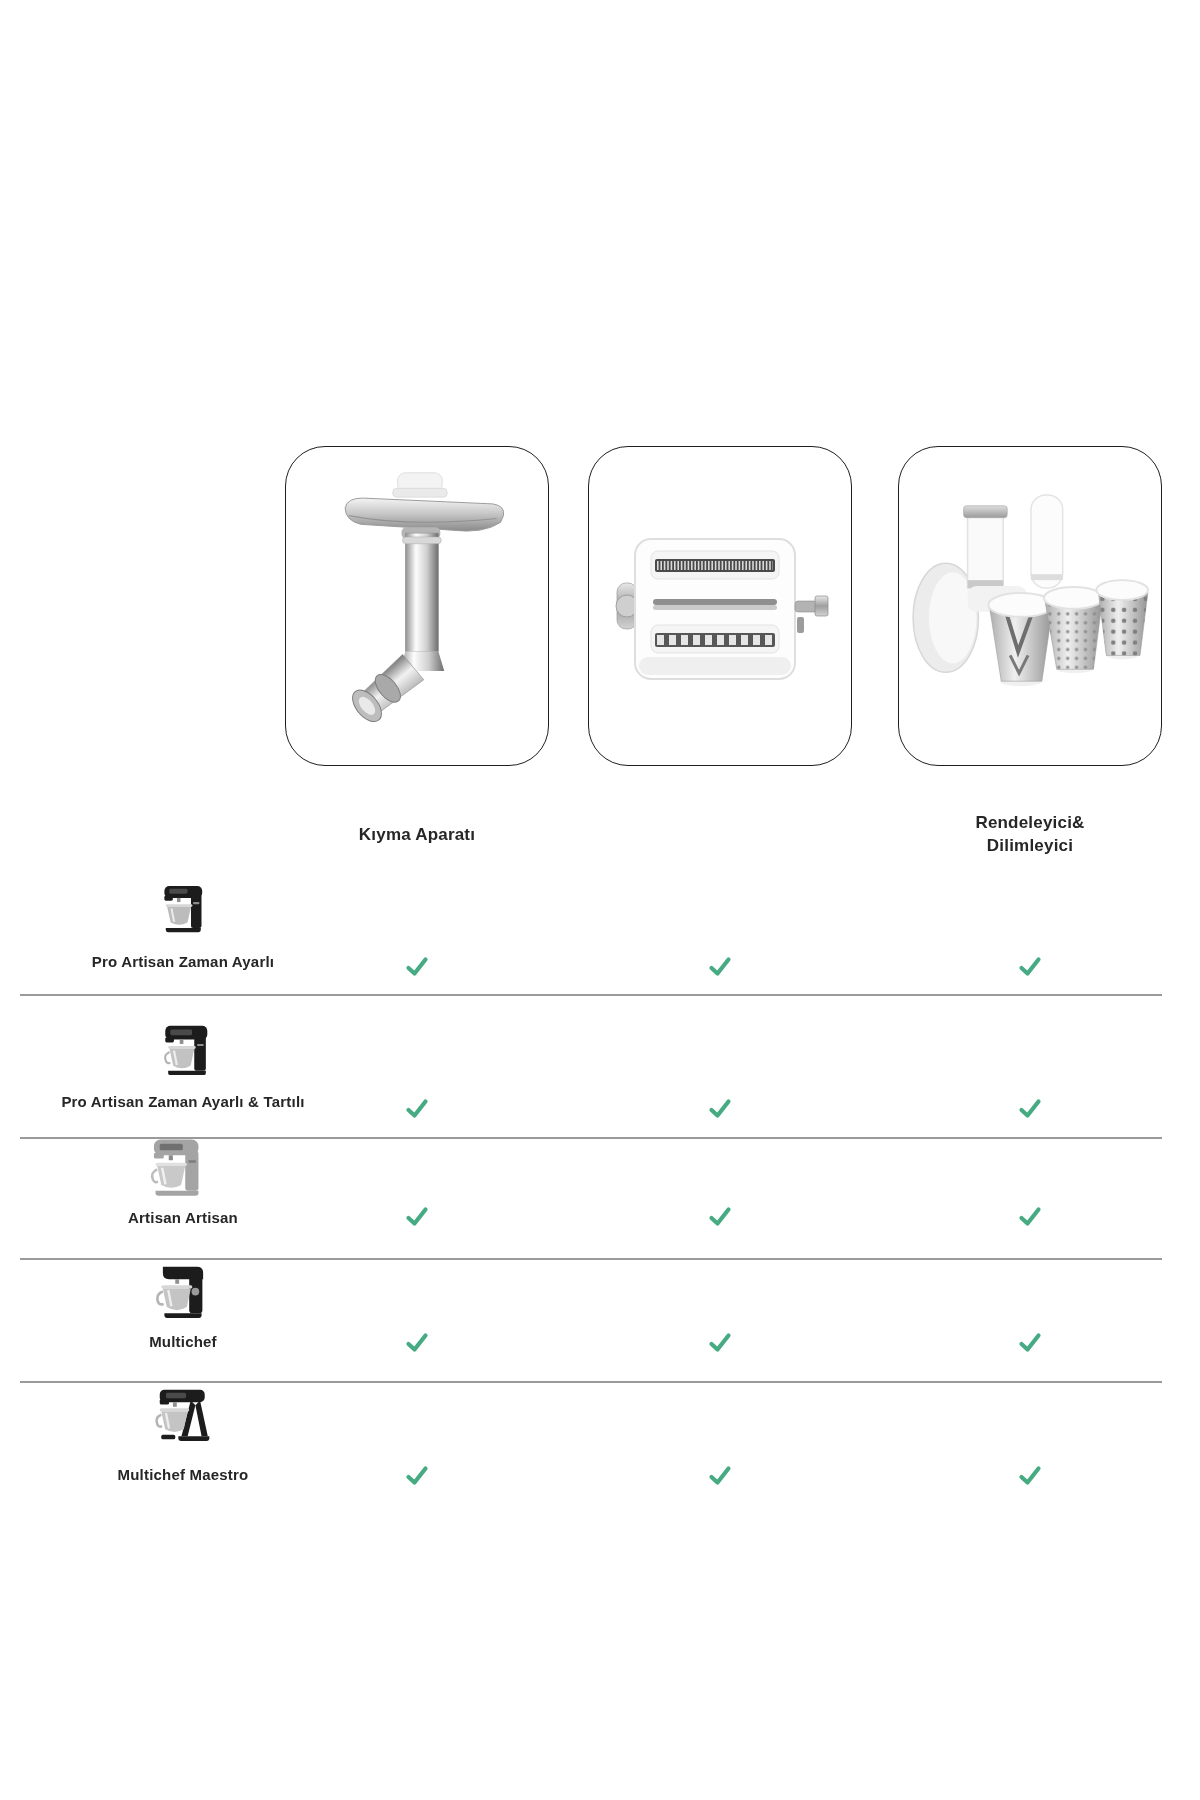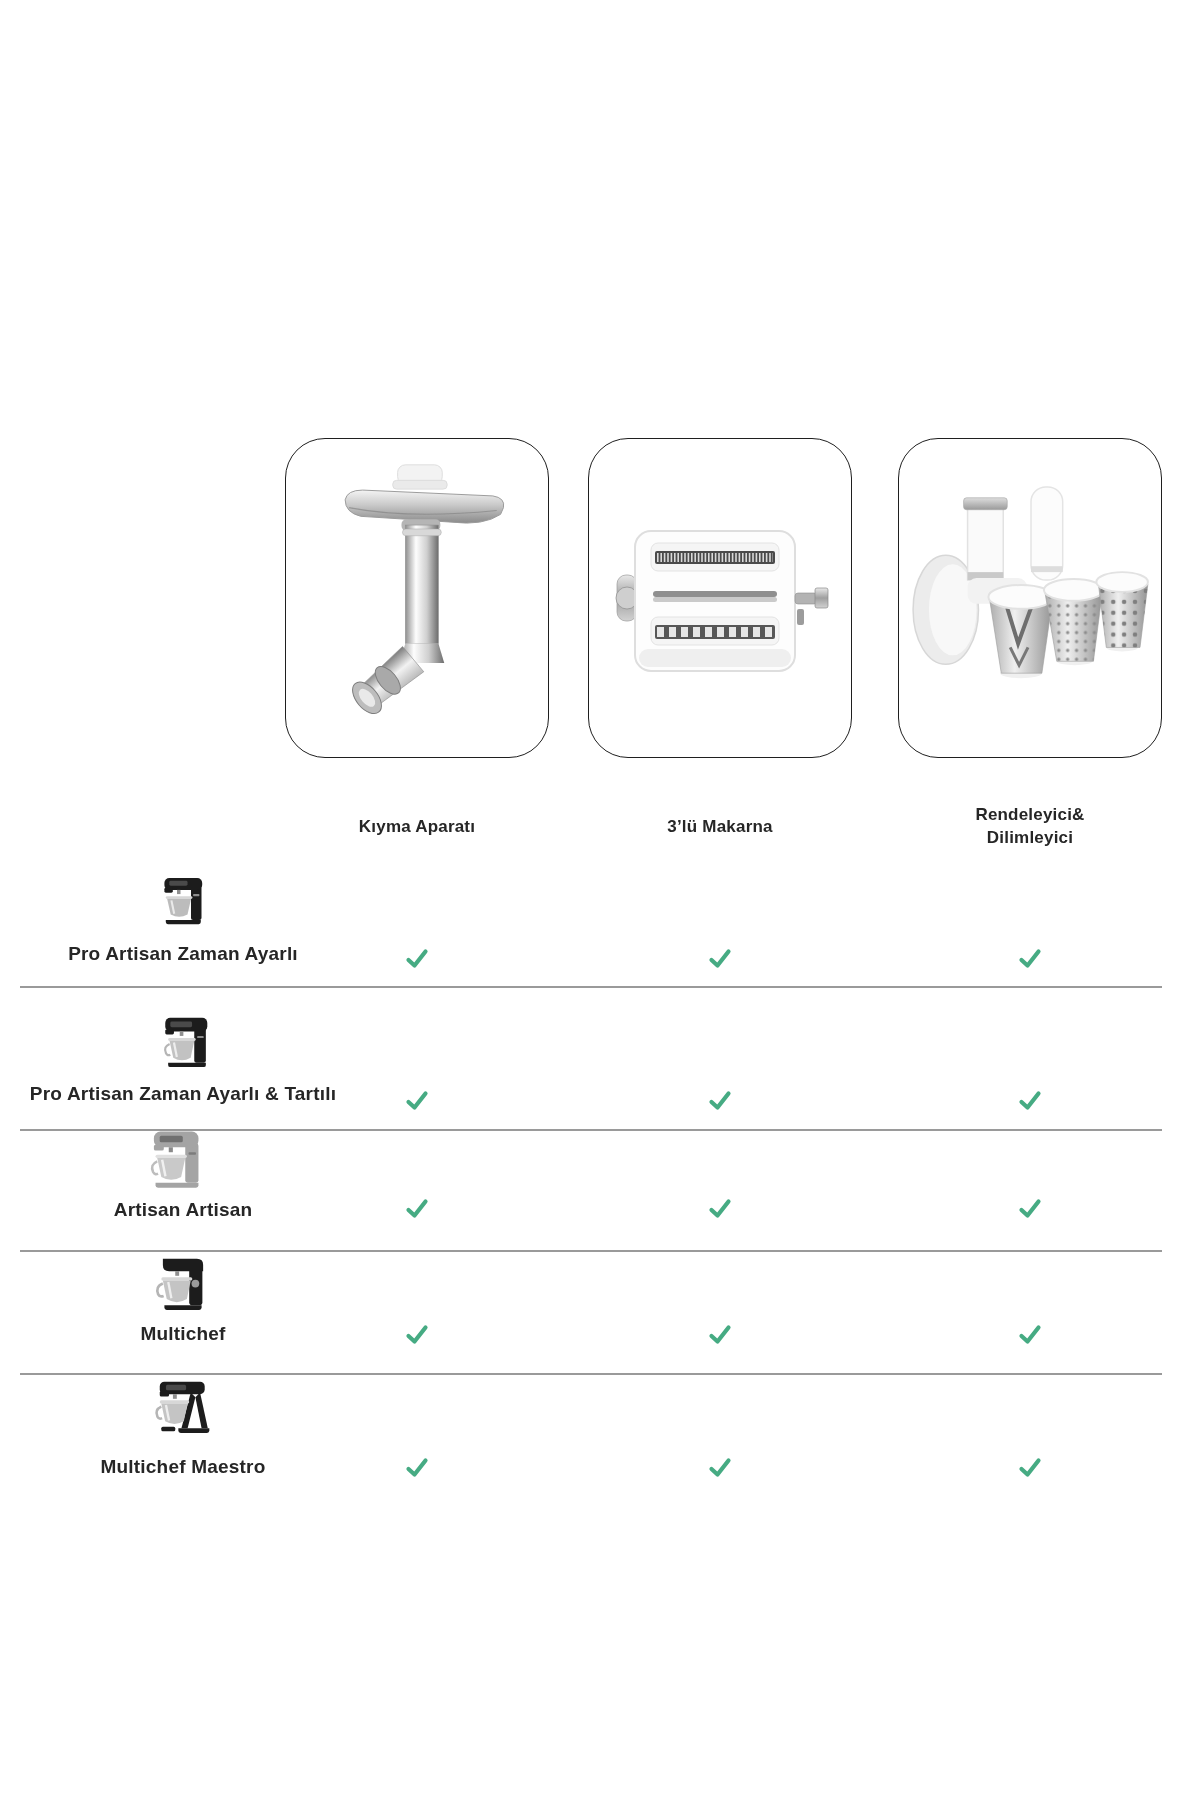--- a/index.html
+++ b/index.html
@@ -1,37 +1,37 @@
 <!DOCTYPE html>
 <html style="--check: #46ab83; --divider: #9a9a9a; --text: #262626; --card-border: #1f1f1f; --bg: #ffffff;"><head>
 <meta charset="utf-8">
 <style>
   html,body{margin:0;padding:0;background:#ffffff;}
   .canvas{
-    position:relative;width:1200px;height:1572px;margin:8px auto;
+    position:relative;width:1200px;height:1572px;margin:16px auto;
     background:var(--bg,#ffffff);overflow:hidden;
     font-family:"Liberation Sans",sans-serif;color:var(--text,#262626);
   }
   
   .card{
     position:absolute;top:430px;width:264px;height:320px;background:#ffffff;
     border:1.5px solid var(--card-border,#1f1f1f);border-radius:40px;box-sizing:border-box;
   }
   .card svg{position:absolute;}
   
   .col-header{
     position:absolute;top:792px;width:260px;height:52px;
     display:flex;align-items:center;justify-content:center;text-align:center;
     font-weight:bold;font-size:17px;line-height:23px;letter-spacing:.2px;
     color:var(--text,#262626);white-space:pre-line;
   }
   
   .row-label{
     position:absolute;left:3px;width:360px;text-align:center;
-    font-weight:bold;font-size:19px;line-height:20px;letter-spacing:.2px;
+    font-weight:bold;font-size:15px;line-height:20px;letter-spacing:.2px;
     color:var(--text,#262626);
   }
   .mixer{position:absolute;}
   .mixer svg{width:100%;height:100%;display:block;}
   .mixer-black{color:#1c1c1c;}
   .mixer-silver{color:#a4a4a4;}
   .mixer .detail{fill:#4a4a4a;}
   .mixer-silver .detail{fill:#707070;}
   .check{position:absolute;width:26px;height:26px;}
   .check path{stroke:var(--check,#46ab83);stroke-width:4.2;fill:none;stroke-linecap:round;stroke-linejoin:round;}
@@ -149,21 +149,20 @@
       <ellipse cx="163" cy="114" rx="30" ry="11" fill="#fcfcfc" stroke="#e2e2e2" stroke-width="2"></ellipse>
 
       <ellipse cx="212" cy="172" rx="16" ry="4" fill="#f0f0f0"></ellipse>
       <path d="M188 108 L238 108 L230 172 L196 172 Z" fill="url(#gsMetal)" stroke="#9d9d9d" stroke-width=".6"></path>
       <path d="M188 108 L238 108 L230 172 L196 172 Z" fill="url(#gsDots2)"></path>
       <ellipse cx="212" cy="106" rx="26" ry="10" fill="#fcfcfc" stroke="#e2e2e2" stroke-width="2"></ellipse>
     </svg>
   </div>
 
   <div class="col-header" style="left:287px">Kıyma Aparatı</div>
-  <div class="col-header" style="left:590px">3’lü Makarna</div>
   <div class="col-header" style="left:900px">Rendeleyici&amp;
 Dilimleyici</div>
 
   <div class="mixer mixer-black" style="left:156px;top:863px;width:56px;height:56px">
     <svg viewBox="0 0 80 80">
       <g fill="currentColor">
         <rect x="50" y="22" width="15" height="48" rx="3"></rect>
         <rect x="12" y="10" width="54" height="17" rx="7"></rect>
         <rect x="12" y="24" width="12" height="7" rx="2"></rect>
         <path d="M14 70 H64 V73 Q64 76 61 76 H17 Q14 76 14 73 Z"></path>

